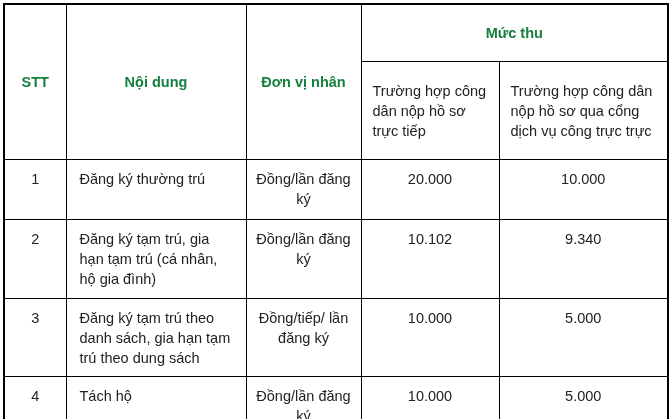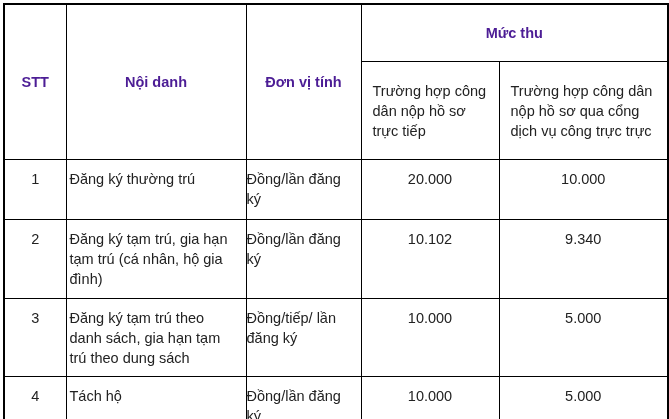--- a/index.html
+++ b/index.html
@@ -44,58 +44,58 @@
 
   tr.hrow-top   { height: 42px; }
   tr.hrow-sub   { height: 98px; }
   tr.brow-1 { height: 60px; }
   tr.brow-2 { height: 79px; }
   tr.brow-3 { height: 78px; }
   tr.brow-4 { height: 62px; }
 
   th {
     font-weight: bold;
-    color: #4c1d95;
+    color: #15803d;
     text-align: center;
     vertical-align: middle;
     padding: 18px 6px;
   }
   th.subhead {
     font-weight: normal;
     color: #222222;
     text-align: left;
     vertical-align: middle;
     padding: 4px 10px 4px 11px;
   }
   td {
     vertical-align: top;
     padding-top: 9px;
     padding-bottom: 6px;
   }
   td.stt   { text-align: center; padding-left: 4px; padding-right: 4px; }
-  td.noidung { text-align: left; padding-left: 3px; padding-right: 10px; }
-  td.donvi { text-align: left; padding-left: 0; padding-right: 8px; }
+  td.noidung { text-align: left; padding-left: 13px; padding-right: 10px; }
+  td.donvi { text-align: center; padding-left: 8px; padding-right: 8px; }
   td.fee   { text-align: center; padding-left: 6px; padding-right: 6px; }
 </style>
 </head>
 <body>
 
 <table class="fee-table">
   <colgroup>
     <col class="c-stt">
     <col class="c-noidung">
     <col class="c-donvi">
     <col class="c-tructiep">
     <col class="c-tructuyen">
   </colgroup>
   <thead>
     <tr class="hrow-top">
       <th rowspan="2">STT</th>
-      <th rowspan="2">Nội danh</th>
-      <th rowspan="2">Đơn vị tính</th>
+      <th rowspan="2">Nội dung</th>
+      <th rowspan="2">Đơn vị nhân</th>
       <th colspan="2">Mức thu</th>
     </tr>
     <tr class="hrow-sub">
       <th class="subhead">Trường hợp công dân nộp hồ sơ trực tiếp</th>
       <th class="subhead">Trường hợp công dân nộp hồ sơ qua cổng dịch vụ công trực trực</th>
     </tr>
   </thead>
   <tbody>
     <tr class="brow-1">
       <td class="stt">1</td>

